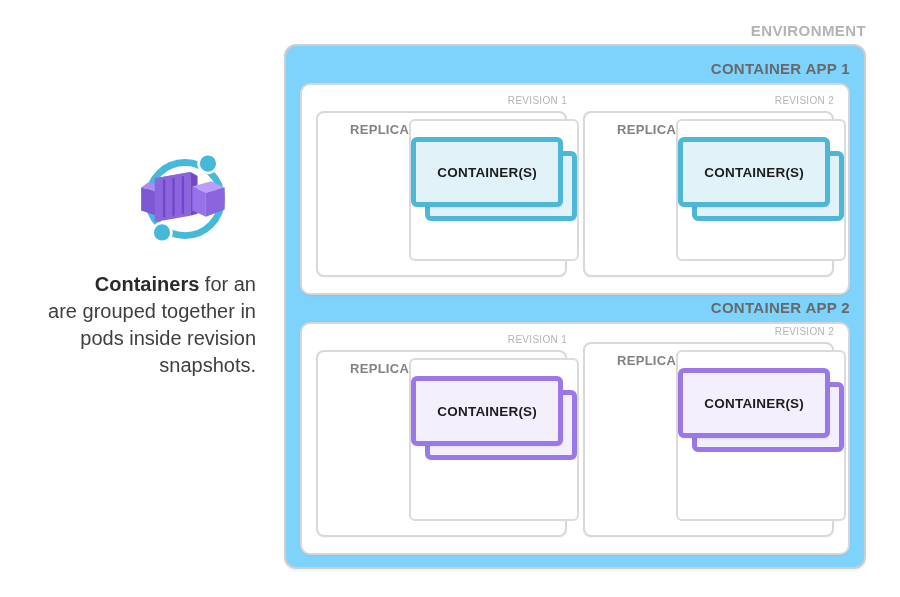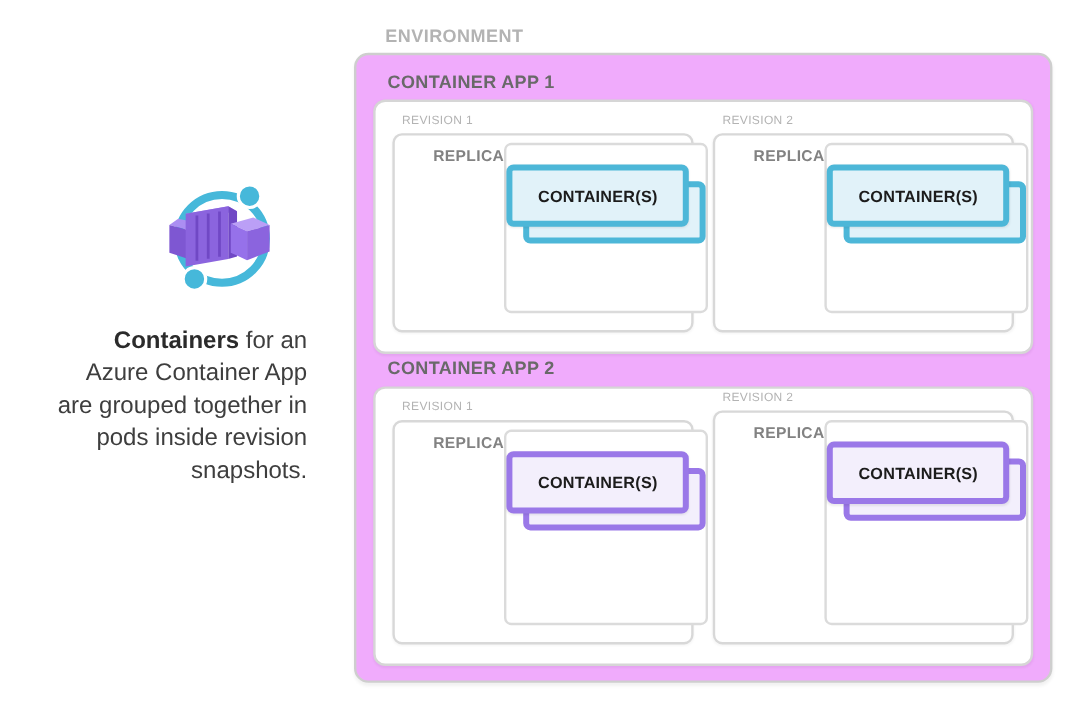--- a/index.html
+++ b/index.html
@@ -10,27 +10,27 @@
 
   
   .aside-icon{position:absolute;left:138px;top:151px;width:94px;height:94px;}
   .caption{
     position:absolute;left:12px;top:271px;width:244px;
     text-align:right;font-size:20px;line-height:27px;color:#3e3e3e;
   }
   .caption .lead{font-weight:700;color:#2b2b2b;}
 
   
-  .diagram{position:absolute;left:295px;top:22px;width:582px;}
+  .diagram{position:absolute;left:284px;top:22px;width:582px;text-align:right;}
   .env-label{
     font-size:15px;font-weight:700;color:#b3b3b3;letter-spacing:.4px;
     padding-left:26px;margin-bottom:5px;
   }
   .env-box{
-    box-sizing:border-box;height:525px;background:#f0abfc;
+    box-sizing:border-box;height:525px;background:#7dd3fc;
     border:2px solid #cecece;border-radius:12px;
     padding:12px 14px;display:flex;flex-direction:column;
     box-shadow:0 2px 3px rgba(0,0,0,.06);
   }
   .app-label{
     font-size:15px;font-weight:700;color:#696969;letter-spacing:.3px;
     margin:2px 0 6px 12px;
   }
   .app-label.second{margin-top:4px;}
   .app-box{
@@ -54,21 +54,21 @@
   .replica-label{
     font-size:13px;font-weight:700;color:#828282;letter-spacing:.3px;
     margin:3px 0 6px 4px;
   }
   .replica-box{
     flex:1;background:#ffffff;border:2px solid #dbdbdb;border-radius:6px;
     padding-top:16px;
   }
   .card-stack{position:relative;width:166px;height:70px;margin:0 auto;}
   .card{
-    position:absolute;box-sizing:border-box;width:152px;height:52px;
+    position:absolute;box-sizing:border-box;width:152px;height:70px;
     border:5px solid #4c1d95;border-radius:6px;background:#eee;
   }
   .card-back{left:14px;top:14px;}
   .card-front{
     left:0;top:0;display:flex;align-items:center;justify-content:center;
     box-shadow:0 1px 2px rgba(0,0,0,.08);
   }
   .card-front .card-text{
     font-size:13.5px;font-weight:700;color:#1c1c1c;letter-spacing:.2px;white-space:nowrap;
   }
@@ -107,21 +107,20 @@
     <polygon class="f-pale" points="52,34 70,29 83,35 65,40"></polygon>
     <polygon class="f-bright" points="52,34 65,40 65,63 52,57"></polygon>
     <polygon class="f-mid" points="65,40 83,35 83,56 65,63"></polygon>
 
     <circle class="ic-dot" cx="67" cy="12" r="9"></circle>
     <circle class="ic-dot" cx="23" cy="78" r="9"></circle>
   </svg>
 
   <div class="caption">
     <div><span class="lead">Containers</span><span> for an</span></div>
-    <div>Azure Container App</div>
     <div>are grouped together in</div>
     <div>pods inside revision</div>
     <div>snapshots.</div>
   </div>
 
   <div class="diagram">
     <div class="env-label">ENVIRONMENT</div>
 
     <div class="env-box">
 

